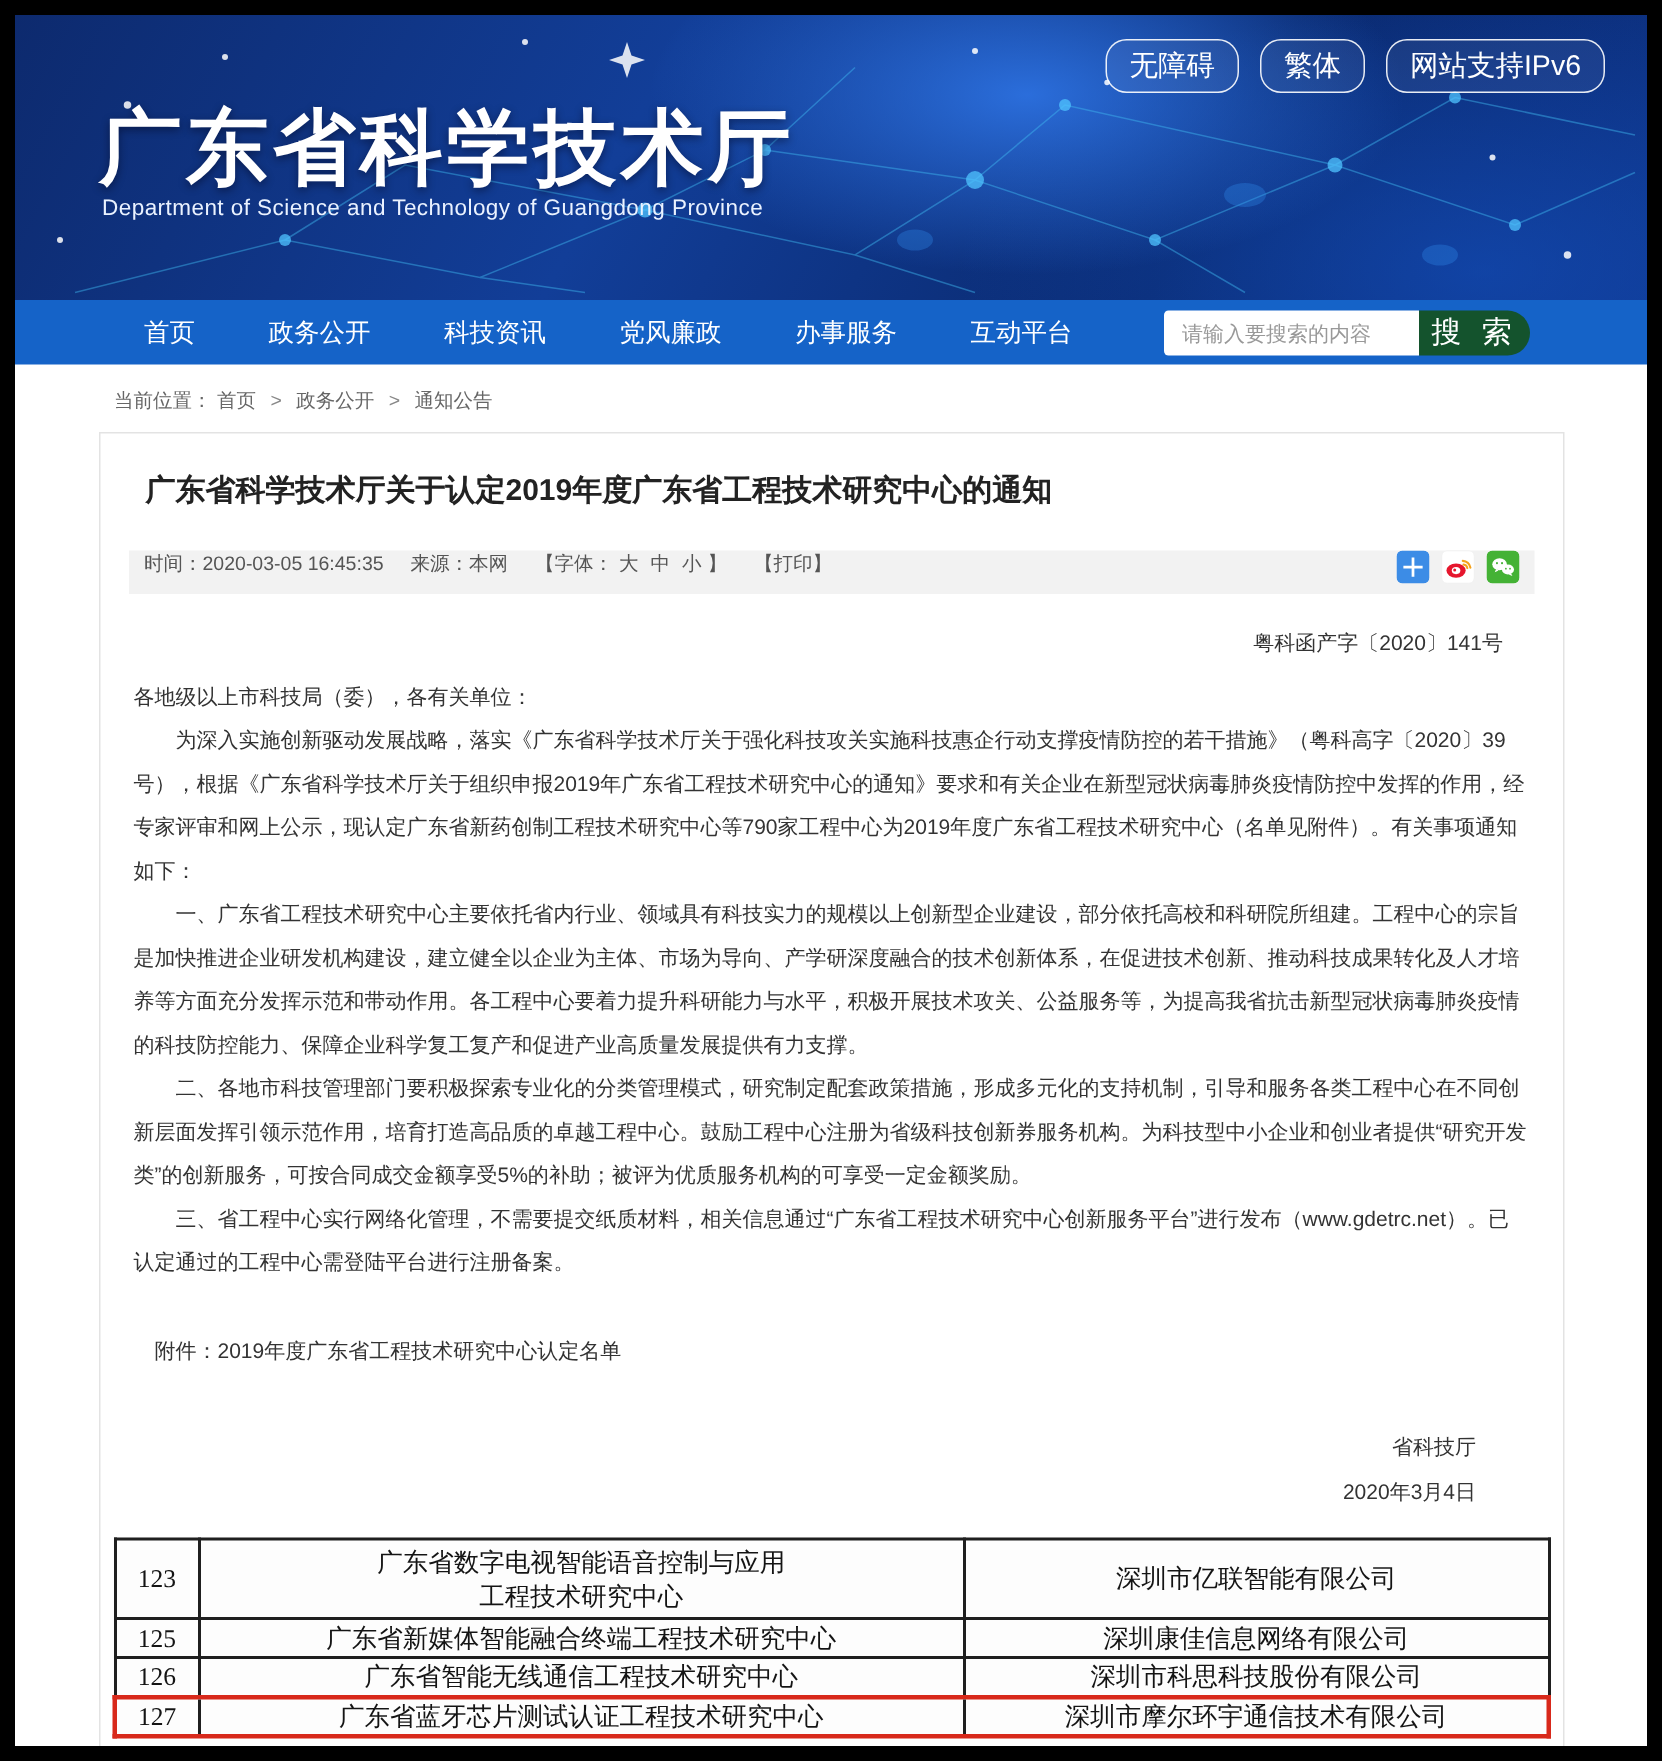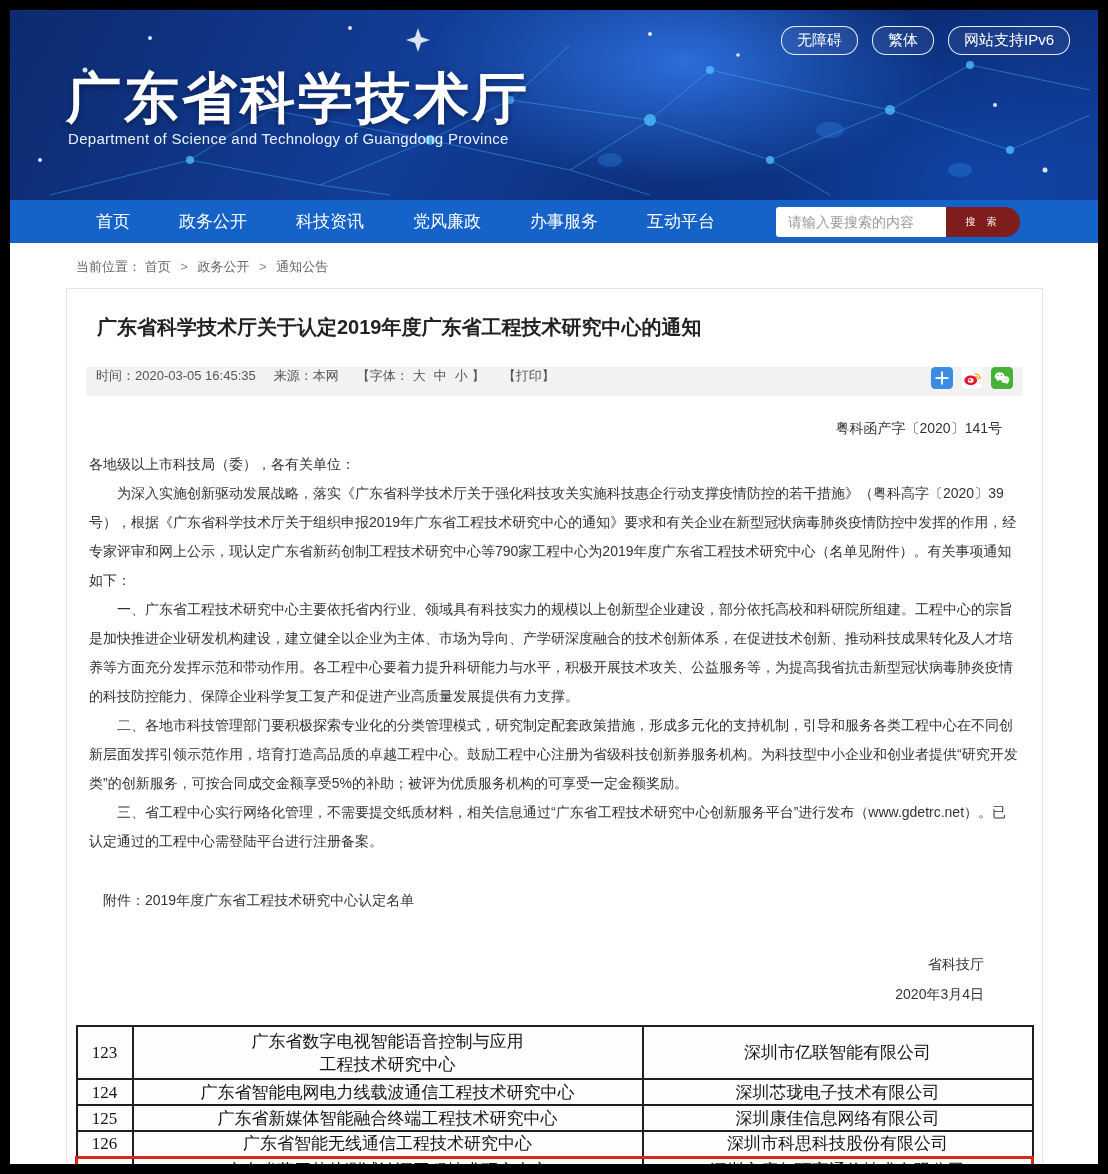--- a/index.html
+++ b/index.html
@@ -9,36 +9,36 @@
 
   
   .banner { position:relative; height:190px; overflow:hidden;
     background:
       radial-gradient(ellipse 420px 200px at 62% 28%, rgba(48,120,235,.85) 0%, rgba(48,120,235,0) 60%),
       radial-gradient(ellipse 500px 260px at 90% 90%, rgba(20,80,190,.6) 0%, rgba(20,80,190,0) 70%),
       linear-gradient(118deg, #0d2a6e 0%, #123e98 38%, #0a2a70 72%, #0e3488 100%);
   }
   .banner svg.deco { position:absolute; left:0; top:0; width:100%; height:100%; }
   .quick-links { position:absolute; top:16px; right:28px; display:flex; gap:14px; z-index:3; }
-  .pill { border:1px solid rgba(255,255,255,.9); border-radius:14px; color:#fff; font-size:15px;
+  .pill { border:1px solid rgba(255,255,255,.9); border-radius:14px; color:#fff; font-size:19px;
     padding:4px 15px; background:rgba(255,255,255,.06); cursor:pointer; white-space:nowrap; }
   .banner-title { position:absolute; left:56px; top:52px; z-index:3; color:#fff; font-size:55px;
     font-weight:bold; letter-spacing:3px; text-shadow:0 2px 6px rgba(0,0,20,.45); }
   .banner-sub { position:absolute; left:58px; top:120px; z-index:3; color:#eaf2ff; font-size:15px;
     letter-spacing:.3px; }
 
   
   .nav { height:43px; background:#1563c8; display:flex; align-items:center; padding:0 78px 0 86px; }
   .nav-item { color:#fff; font-size:17px; margin-right:49px; cursor:pointer; white-space:nowrap; }
   .search { margin-left:auto; display:flex; align-items:center; }
   .search-input { width:170px; height:30px; border:none; outline:none; padding:0 12px; font-size:14px;
     border-radius:3px 0 0 3px; color:#333; font-family:inherit; }
   .search-input::placeholder { color:#999; }
-  .search-btn { height:30px; width:74px; background:#7f1d1d; color:#fff; border:none; cursor:pointer;
-    border-radius:0 16px 16px 0; font-size:10px; letter-spacing:4px; font-family:inherit; }
+  .search-btn { height:30px; width:74px; background:#14532d; color:#fff; border:none; cursor:pointer;
+    border-radius:0 16px 16px 0; font-size:20px; letter-spacing:4px; font-family:inherit; }
 
   
   .breadcrumb { padding:15px 0 12px 66px; font-size:13px; color:#666; }
   .breadcrumb .crumb { color:#666; cursor:pointer; }
   .breadcrumb .sep { margin:0 6px; color:#888; }
 
   
   .card { margin-left:56px; width:977px; border:1px solid #e3e3e3; background:#fff;
     padding:0 0 0 0; min-height:880px; }
   .article-title { font-size:20px; font-weight:bold; color:#222;
@@ -201,25 +201,20 @@
               <col class="c-name">
               <col class="c-company">
             </colgroup>
           <tbody id="etc-tbody">
               <tr class="first">
                 <td>123</td>
                 <td>广东省数字电视智能语音控制与应用<br>工程技术研究中心</td>
                 <td>深圳市亿联智能有限公司</td>
               </tr>
               <tr>
-                <td>124</td>
-                <td>广东省智能电网电力线载波通信工程技术研究中心</td>
-                <td>深圳芯珑电子技术有限公司</td>
-              </tr>
-              <tr>
                 <td>125</td>
                 <td>广东省新媒体智能融合终端工程技术研究中心</td>
                 <td>深圳康佳信息网络有限公司</td>
               </tr>
               <tr>
                 <td>126</td>
                 <td>广东省智能无线通信工程技术研究中心</td>
                 <td>深圳市科思科技股份有限公司</td>
               </tr>
               <tr class="highlight">

